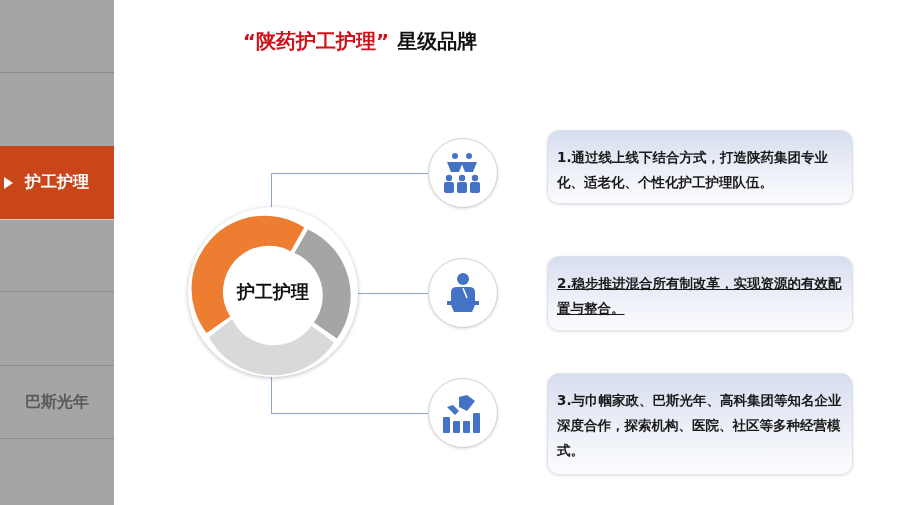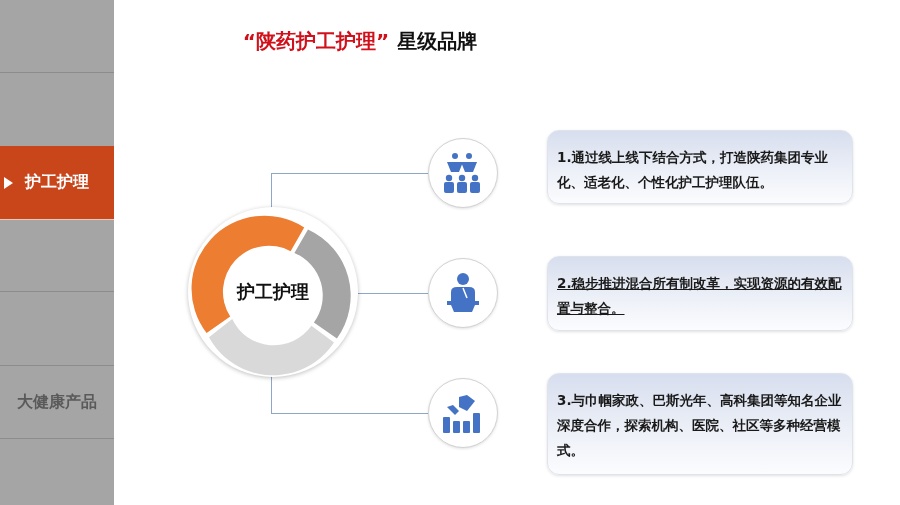--- a/index.html
+++ b/index.html
@@ -43,21 +43,21 @@
 <div class="sidebar">
   <div class="divider" style="top:72px;"></div>
   <div class="nav-item active" style="top:146px;height:73px;">
     <span class="arrow"></span>
     <span class="label">护工护理</span>
   </div>
   <div class="divider light" style="top:219px;"></div>
   <div class="divider" style="top:291px;"></div>
   <div class="divider" style="top:365px;"></div>
   <div class="nav-item" style="top:366px;height:72px;">
-    <span class="label">大健康产品</span>
+    <span class="label">巴斯光年</span>
   </div>
   <div class="divider" style="top:438px;"></div>
 </div>
 
 <div class="title">
   <span class="red">“陕药护工护理”</span><span class="black">星级品牌</span>
 </div>
 
 <div class="line" style="left:271px;top:173px;width:1px;height:40px;"></div>
 <div class="line" style="left:271px;top:173px;width:157px;height:1px;"></div>

